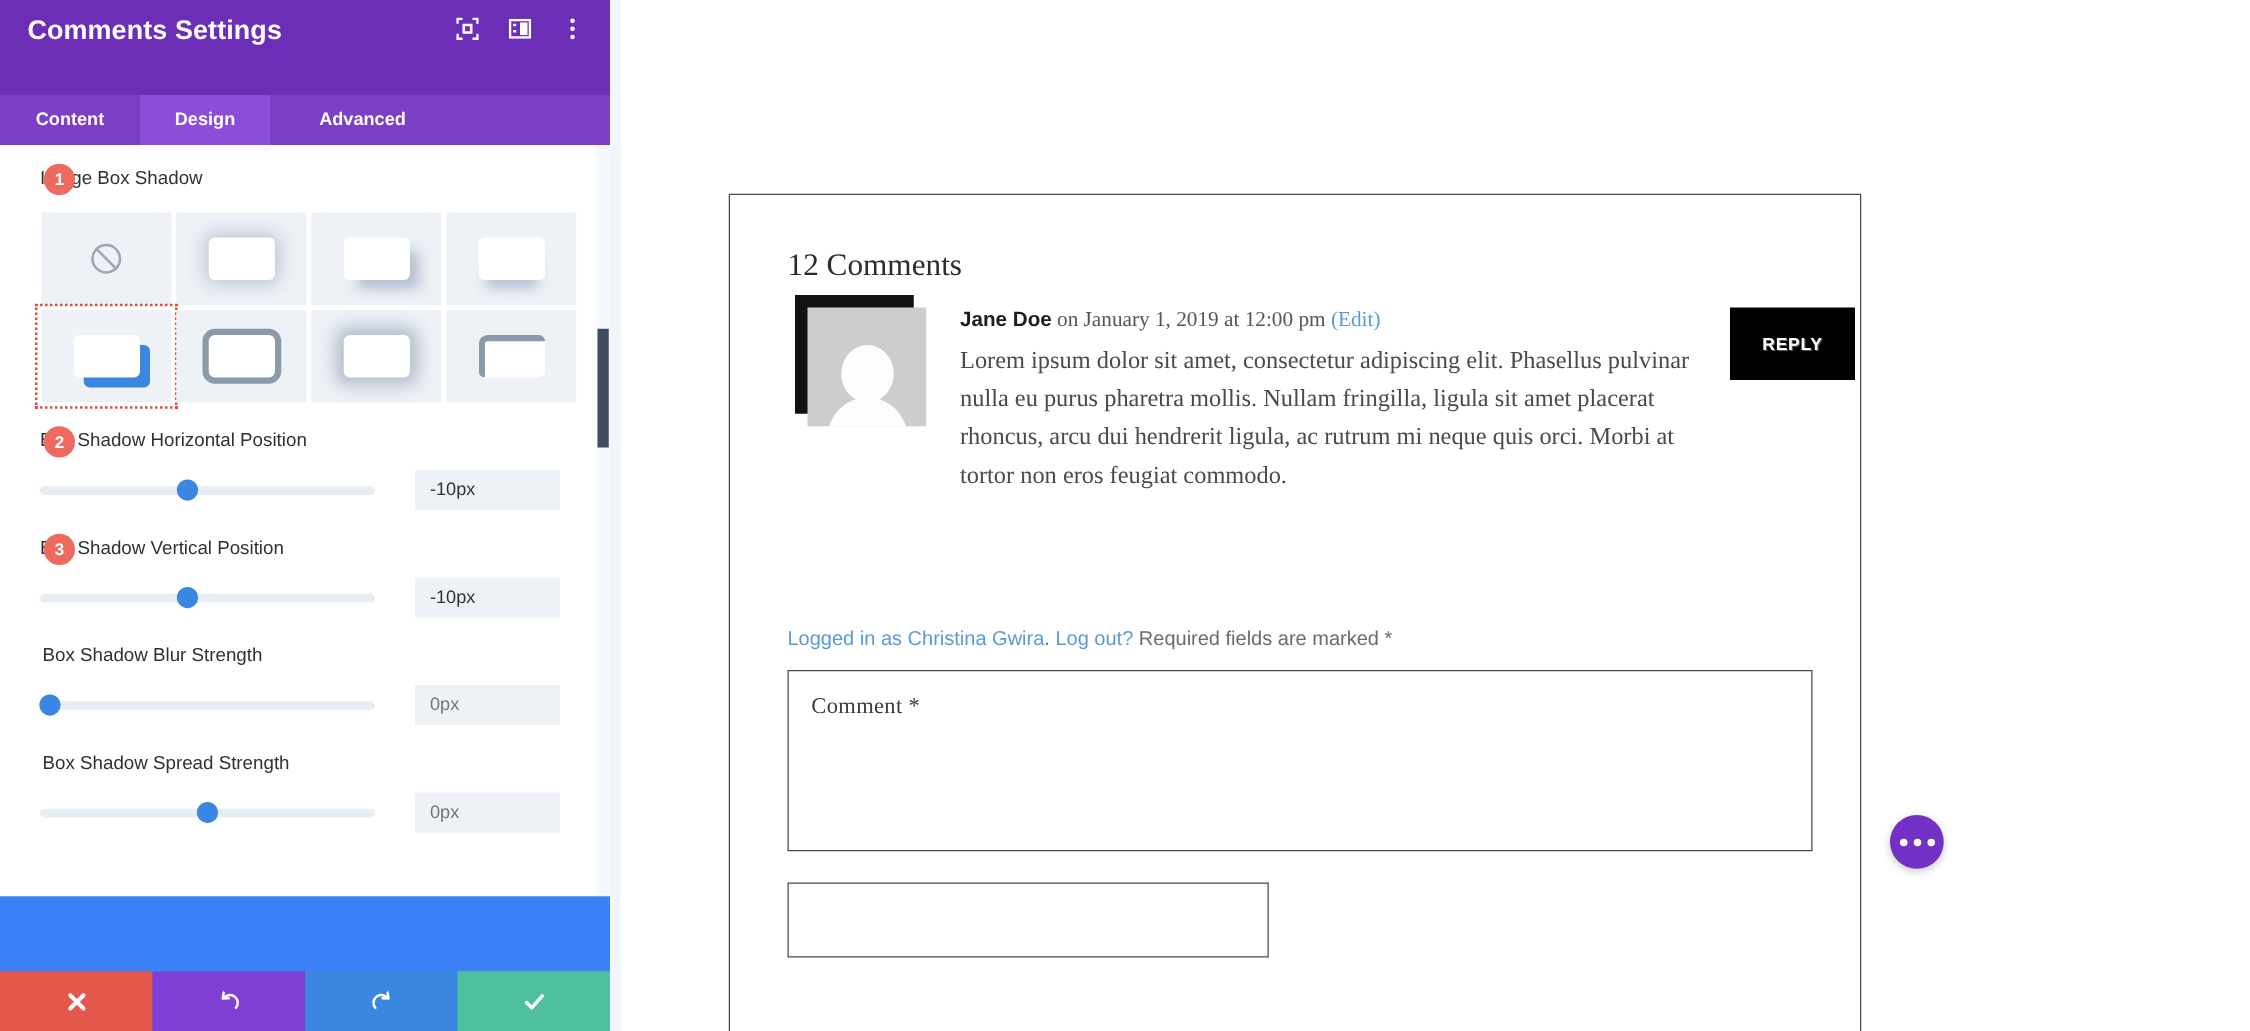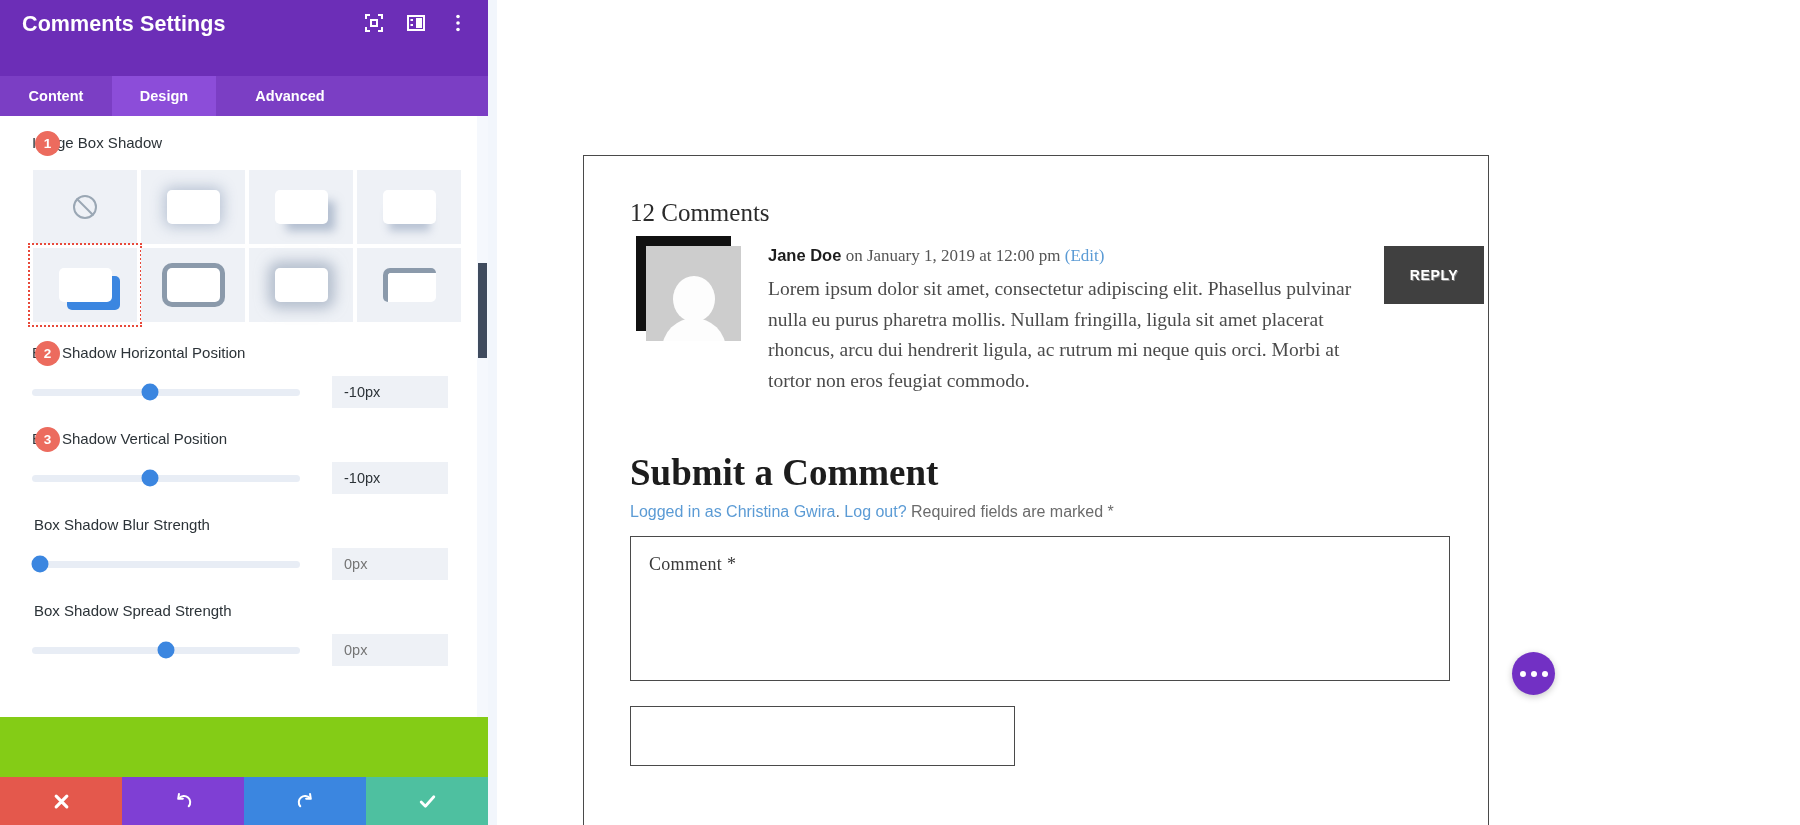--- a/index.html
+++ b/index.html
@@ -8,21 +8,21 @@
     font-family: "Liberation Sans", sans-serif;
     background: #ffffff;
     position: relative;
   }
 
   
   #settings-panel {
     position: absolute;
     left: 0; top: 0;
     width: 488px; height: 825px;
-    background: #84cc16;
+    background: #3b82f6;
     overflow: hidden;
     z-index: 10;
   }
 
   #panel-header {
     background: #6c2eb7;
     height: 76px;
     padding: 10px 18px 0 22px;
     position: relative;
   }
@@ -338,21 +338,21 @@
     font-family: "Liberation Serif", serif;
     font-size: 19.5px;
     line-height: 30.5px;
     color: #4a4a4a;
   }
 
   #reply-button {
     position: absolute;
     left: 754px; top: 14px;
     width: 100px; height: 58px;
-    background: #404040;
+    background: #000000;
     color: #ffffff;
     font-size: 14px;
     font-weight: bold;
     letter-spacing: 0.6px;
     display: flex;
     align-items: center;
     justify-content: center;
     cursor: pointer;
     text-shadow: 1px 1px 0 rgba(255,255,255,0.35);
   }
@@ -595,21 +595,20 @@
 
       <div id="comment-meta">
         <span id="comment-author">Jane Doe</span><span> on January 1, 2019 at 12:00 pm </span><span id="comment-edit">(Edit)</span>
       </div>
 
       <div id="comment-text">Lorem ipsum dolor sit amet, consectetur adipiscing elit. Phasellus pulvinar nulla eu purus pharetra mollis. Nullam fringilla, ligula sit amet placerat rhoncus, arcu dui hendrerit ligula, ac rutrum mi neque quis orci. Morbi at tortor non eros feugiat commodo.</div>
 
       <div id="reply-button">REPLY</div>
     </div>
 
-    <h2 id="submit-heading">Submit a Comment</h2>
 
     <div id="login-line">
       <a>Logged in as Christina Gwira</a><span>. </span><a>Log out?</a><span> Required fields are marked *</span>
     </div>
 
     <textarea id="comment-textarea" placeholder="Comment *" style=""></textarea>
 
     <div id="second-field"></div>
   </div>
 

